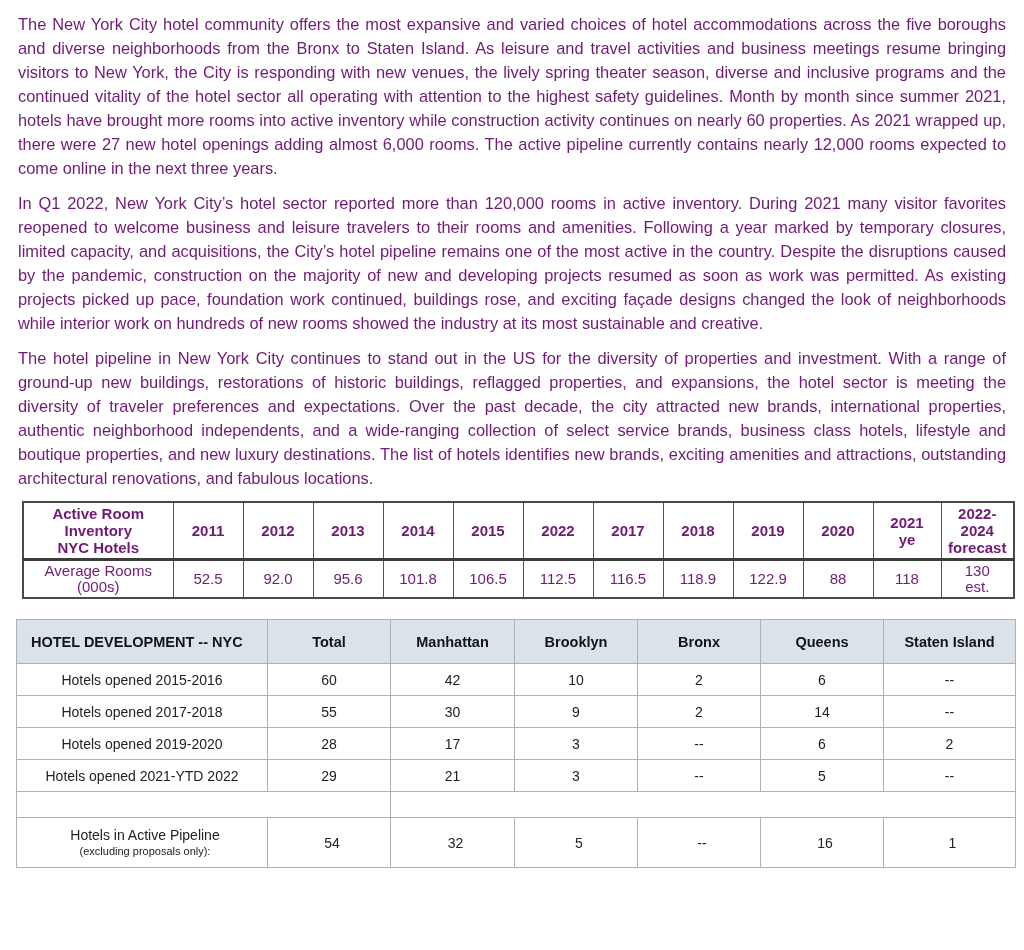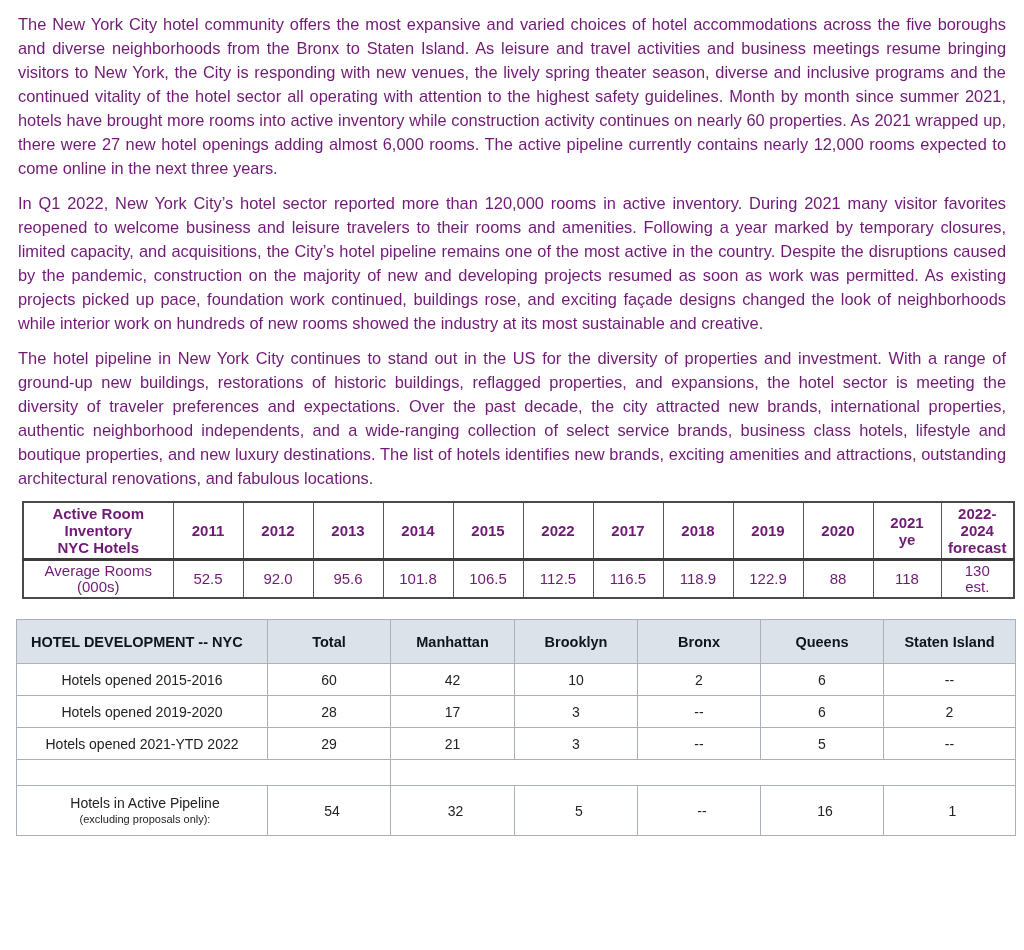--- a/index.html
+++ b/index.html
@@ -179,20 +179,29 @@
   <tr class="dev-row">
     <td>Hotels opened 2015-2016</td>
     <td>60</td>
     <td>42</td>
     <td>10</td>
     <td>2</td>
     <td>6</td>
     <td>--</td>
   </tr>
   <tr class="dev-row">
+    <td>Hotels opened 2017-2018</td>
+    <td>55</td>
+    <td>30</td>
+    <td>9</td>
+    <td>2</td>
+    <td>14</td>
+    <td>--</td>
+  </tr>
+  <tr class="dev-row">
     <td>Hotels opened 2019-2020</td>
     <td>28</td>
     <td>17</td>
     <td>3</td>
     <td>--</td>
     <td>6</td>
     <td>2</td>
   </tr>
   <tr class="dev-row">
     <td>Hotels opened 2021-YTD 2022</td>

